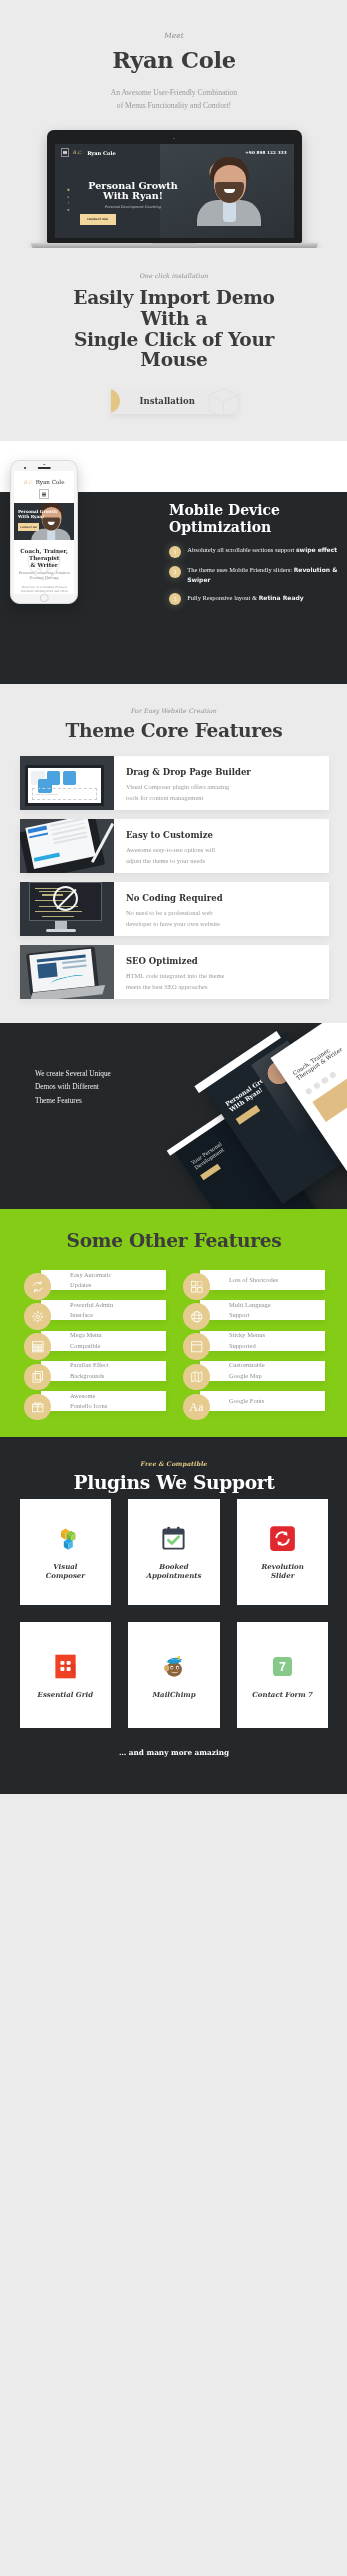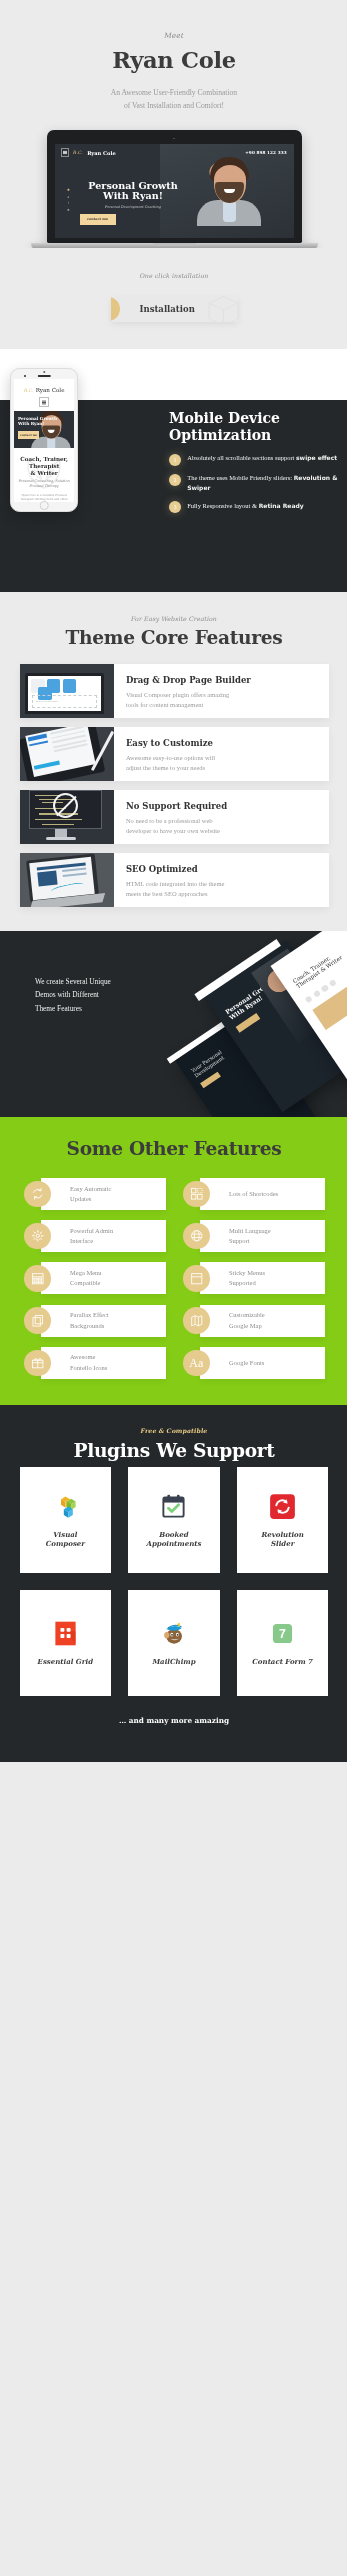--- a/index.html
+++ b/index.html
@@ -270,21 +270,21 @@
   .ml-btn { background:#d9b878; }
 
   
   .other { background:#84cc16; padding: 22.6px 0 26px; }
   .other h2 { margin-bottom: 18px; }
   .other-grid {
     width: 300px; margin: 0 auto; display: grid;
     grid-template-columns: 1fr 1fr; gap: 10.2px 17px;
   }
   .ocard {
-    position: relative; background:#fff; height: 32px; display:flex; align-items:center;
+    position: relative; background:#fff; height: 20px; display:flex; align-items:center;
     padding-left: 29px; box-shadow: 0 2.8px 6.2px rgba(0,0,0,.06);
     margin-left: 17px; width: 125px;
   }
   .ocard .oicon {
     position:absolute; left:-17px; top:2.8px; width:26.5px; height:26.5px; border-radius:50%;
     background:#e6cb8e; display:flex; align-items:center; justify-content:center;
   }
   .ocard .olabel { font-family:"Liberation Serif",serif; font-size:6.5px; color:#8e8e8e; line-height:1.6; }
 
   
@@ -309,21 +309,21 @@
 </style>
 </head>
 <body>
 
 <div class="page">
 
   <section class="sec hero center">
     <div class="subtitle meet">Meet</div>
     <div class="h-big name">Ryan Cole</div>
     <div class="tag">An Awesome User-Friendly Combination</div>
-    <div class="tag">of Vast Installation and Comfort!</div>
+    <div class="tag">of Menus Functionality and Comfort!</div>
 
     <div class="laptop">
       <div class="laptop-lid">
         <div class="laptop-cam"></div>
         <div class="laptop-screen">
           <div class="site">
             <div class="site-photo">
               <div class="face">
                 <div class="body"></div>
                   <div class="shirt"></div>
@@ -359,20 +359,24 @@
         </div>
       </div>
       <div class="laptop-base">
         <div class="laptop-notch"></div>
       </div>
     </div>
   </section>
 
   <section class="sec install center bg-white">
     <div class="subtitle">One click installation</div>
+    <h2 class="h-big">
+      <span>Easily Import Demo With a</span><br>
+      <span>Single Click of Your Mouse</span>
+    </h2>
     <div class="install-btn-wrap">
       <div class="install-btn">
         <div class="boxart">
           <svg viewBox="0 0 60 60" fill="none" stroke="#d8d8d8" stroke-width="1.4">
             <path d="M30 6 L54 17 L54 43 L30 54 L6 43 L6 17 Z"></path>
             <path d="M6 17 L30 28 L54 17"></path>
               <path d="M30 28 L30 54"></path>
           </svg>
         </div>
         <div class="install-circle">
@@ -515,21 +519,21 @@
           <div class="ln" style="left:5.6px;top:17px;width:30.5px;"></div>
           <div class="ln" style="left:9px;top:22.6px;width:39px;"></div>
           <div class="ln" style="left:5.6px;top:28px;width:47px;"></div>
           <div class="ln" style="left:12.4px;top:33px;width:32px;"></div>
         </div>
         <div class="ban"></div>
         <div class="stand"></div>
           <div class="foot"></div>
       </div>
       <div class="feat-body" style="text-align:left">
-        <h3>No Support Required</h3>
+        <h3>No Coding Required</h3>
         <p><span>No need to be a professional web</span><br>
            <span>developer to have your own website</span></p>
       </div>
     </div>
 
     <div class="feat-card">
       <div class="feat-thumb th-seo">
         <div class="pad2"></div>
         <div class="scr2">
           <div class="card" style="left:6.8px;top:4.5px;width:49px;height:3.4px;"></div>

